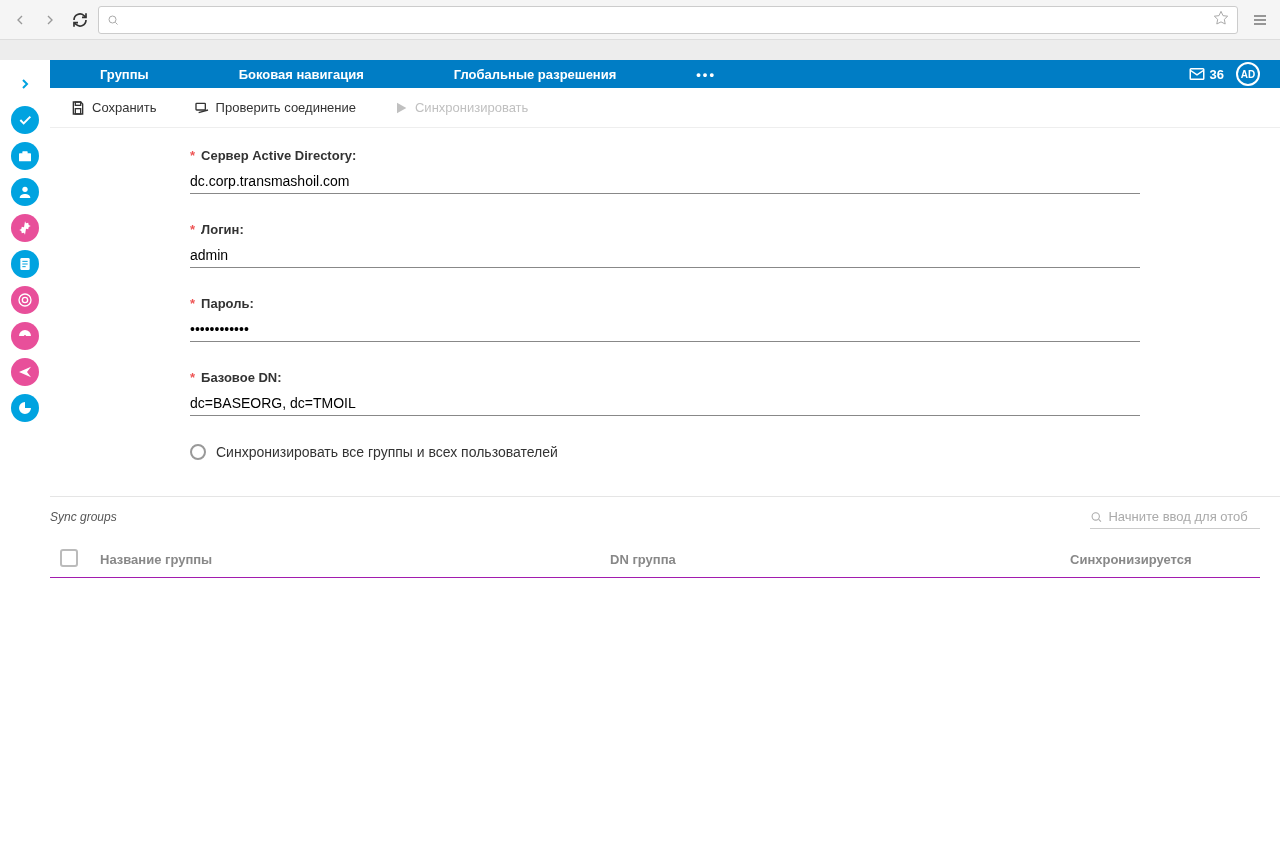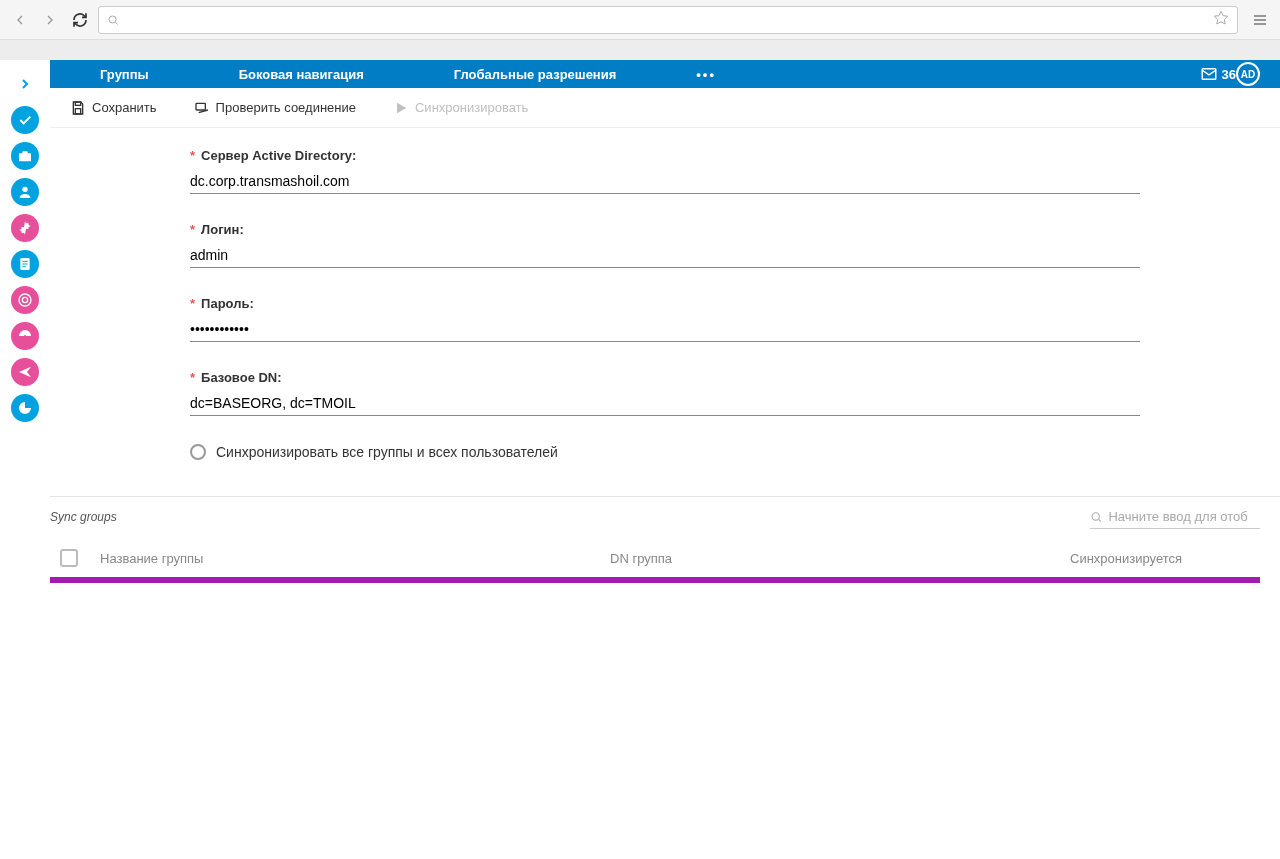--- a/index.html
+++ b/index.html
@@ -29,21 +29,21 @@
 .side-icon svg { width: 16px; height: 16px; }
 
 
 .content { flex: 1; display: flex; flex-direction: column; background: #fff; }
 
 
 .topnav { height: 28px; background: #007dc5; display: flex; align-items: center; padding: 0 20px; color: #fff; }
 .topnav-tabs { display: flex; gap: 90px; padding-left: 30px; }
 .topnav-tab { font-size: 13px; font-weight: bold; cursor: pointer; }
 .topnav-more { margin-left: 80px; font-weight: bold; letter-spacing: 2px; cursor: pointer; }
-.topnav-right { margin-left: auto; display: flex; align-items: center; gap: 0; }
+.topnav-right { margin-left: auto; display: flex; align-items: center; gap: 12px; }
 .mail-badge { display: flex; align-items: center; gap: 4px; font-weight: bold; }
 .avatar-badge { width: 24px; height: 24px; border: 2px solid #fff; border-radius: 50%; display: flex; align-items: center; justify-content: center; font-size: 10px; font-weight: bold; }
 
 
 .toolbar { height: 40px; border-bottom: 1px solid #eee; display: flex; align-items: center; padding: 0 20px; gap: 37px; }
 .tool-btn { display: flex; align-items: center; gap: 6px; font-size: 13px; cursor: pointer; color: #333; }
 .tool-btn.disabled { color: #c0c0c0; cursor: default; }
 .tool-btn svg { width: 16px; height: 16px; }
 
 
@@ -62,21 +62,21 @@
 
 
 .sync-section { border-top: 1px solid #e5e5e5; padding: 8px 20px 0 0; }
 .sync-header-row { display: flex; align-items: center; justify-content: space-between; padding: 0 0 0 0px; }
 .sync-title { font-size: 12px; color: #555; padding-left: 0px; font-style: italic;}
 .search-box { display: flex; align-items: center; gap: 6px; border-bottom: 1px solid #ccc; padding: 4px 0; width: 170px; }
 .search-box input { border: none; outline: none; font-size: 13px; width: 100%; color: #333; }
 .search-box input::placeholder { color: #aaa; }
 .search-box svg { color: #aaa; width: 14px; height: 14px; }
 
-.table-header { display: flex; align-items: center; padding: 20px 10px 10px 10px; border-bottom: 6px solid #a21caf; color: #888; font-size: 13px; }
+.table-header { display: flex; align-items: flex-end; padding: 20px 10px 10px 10px; border-bottom: 1px solid #a21caf; color: #888; font-size: 13px; font-weight: bold; }
 .th-check { width: 40px; }
 .th-name { flex: 1; }
 .th-dn { width: 460px; }
 .th-sync { width: 180px; text-align: left; }
 .checkbox-outline { width: 18px; height: 18px; border: 2px solid #bbb; border-radius: 3px; }
 
 </style>
 </head>
 <body>
 

